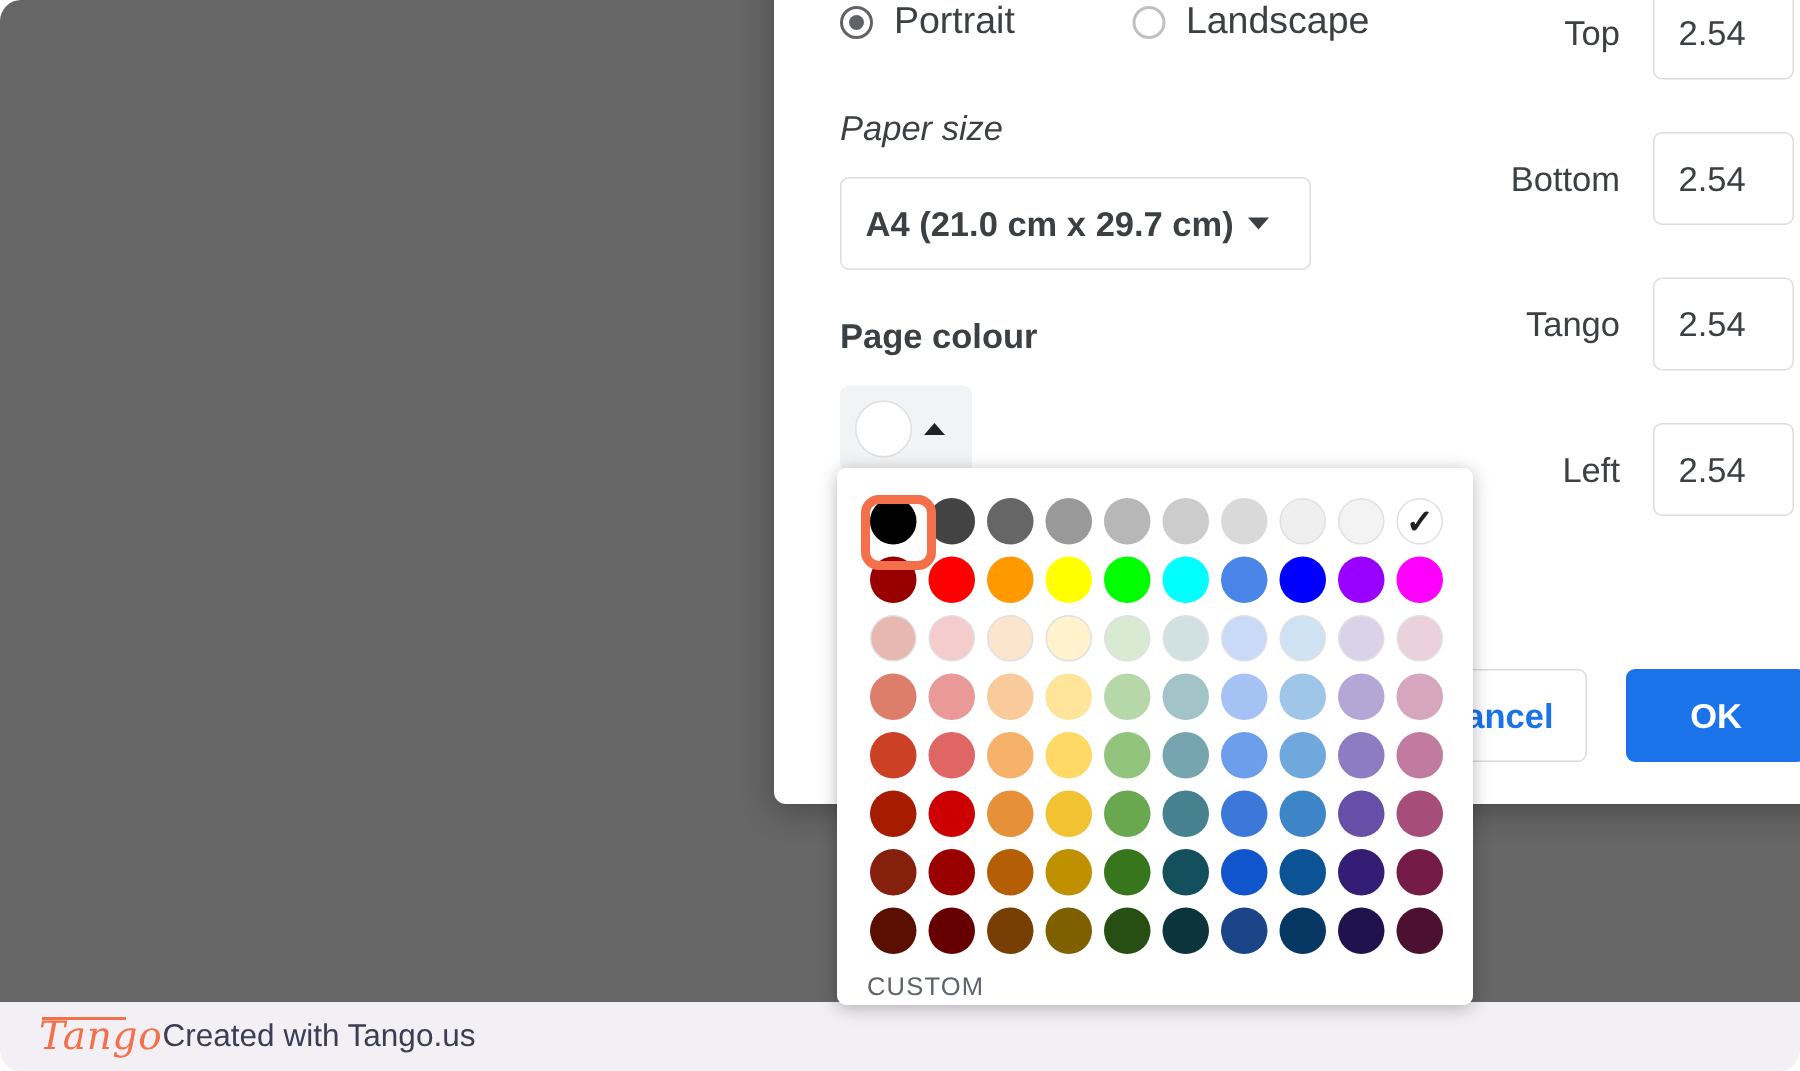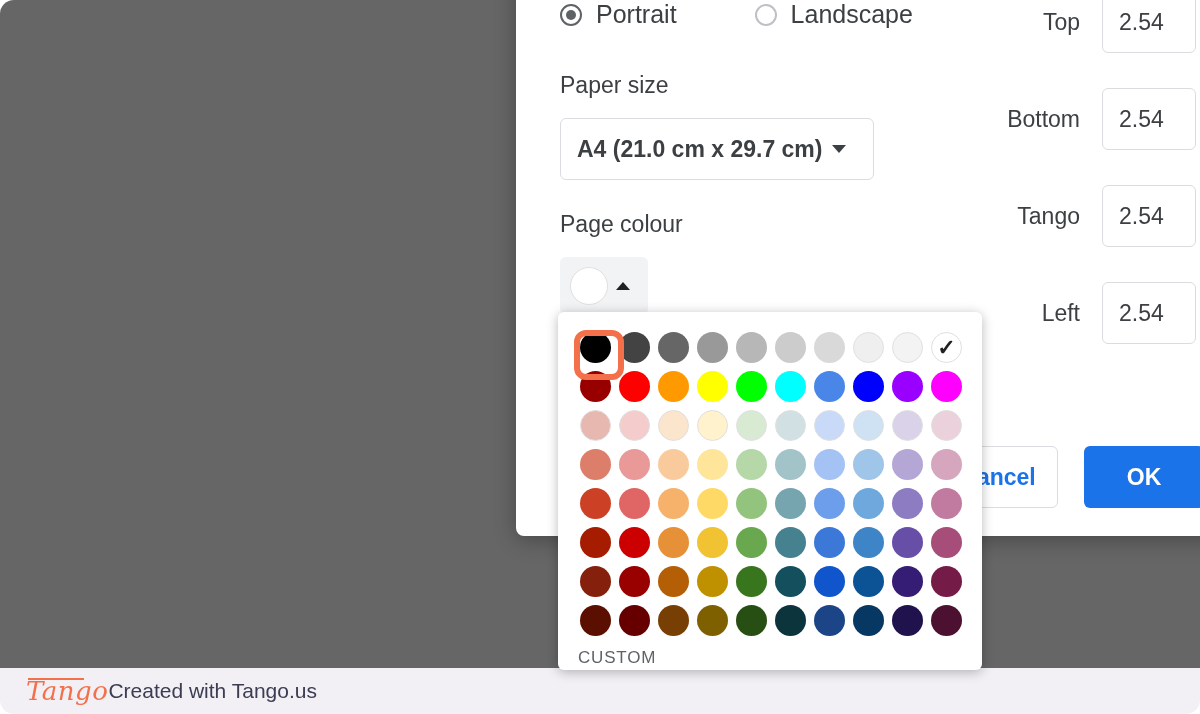--- a/index.html
+++ b/index.html
@@ -67,22 +67,22 @@
     background: #5f6368;
   }
   .radio-label { font-size: 25px; color: #3c4043; line-height: 1; }
 
   
   .field-label {
     position: absolute;
     font-size: 23px;
     color: #3c4043;
   }
-  .label-paper-size { left: 44px; top: 192px; }
-  .label-page-colour { left: 44px; top: 331px; font-weight: normal; text-align: right; }
+  .label-paper-size { left: 44px; top: 192px; font-style: italic; }
+  .label-page-colour { left: 44px; top: 331px; font-weight: bold; text-align: right; }
 
   .paper-select {
     position: absolute;
     left: 44px; top: 238px;
     width: 314px; height: 62px;
     border: 1px solid #dadce0;
     border-radius: 6px;
     background: #fff;
     display: flex;
     align-items: center;

